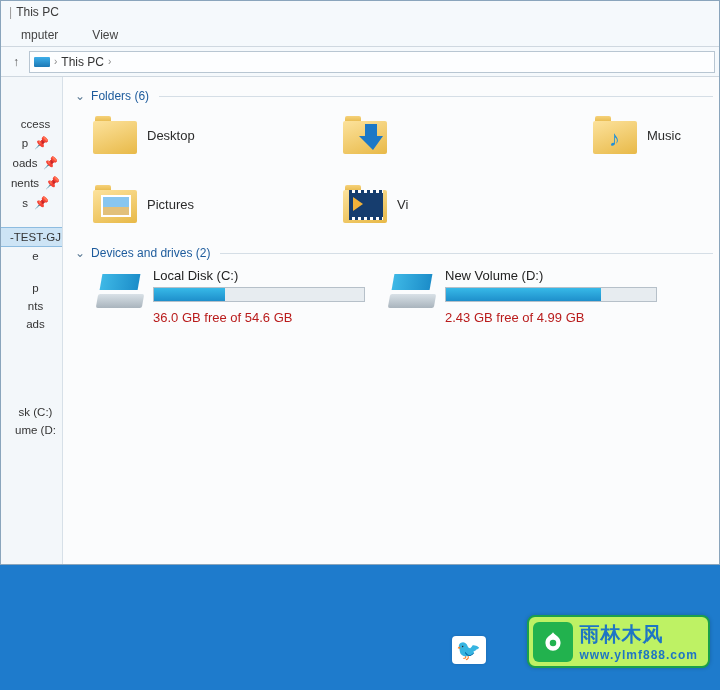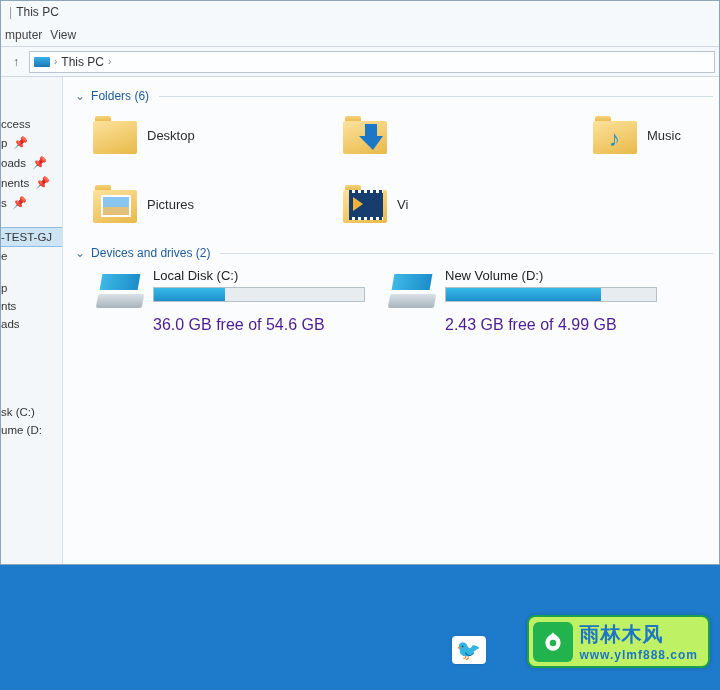--- a/index.html
+++ b/index.html
@@ -32,21 +32,22 @@
     color: #3A3A3A;
   }
   .titlebar .sep { color: #999; margin: 0 4px; }
   
   .ribbon {
     height: 24px;
     background: #F5F9FC;
     border-bottom: 1px solid #CFD8E0;
     display: flex;
     align-items: center;
-    padding-left: 0;
+    padding-left: 16px;
+    gap: 26px;
     font-size: 12px;
     color: #444;
   }
   .ribbon .tab { padding: 2px 4px; cursor: default; }
   
   .addrrow {
     height: 30px;
     display: flex;
     align-items: center;
     padding: 2px 4px;
@@ -85,23 +86,23 @@
     background: #F3F7FA;
     border-right: 1px solid #D7E0E8;
     padding-top: 38px;
     font-size: 11.5px;
     color: #333;
     overflow: hidden;
   }
   .navitem {
     display: flex;
     align-items: center;
-    justify-content: flex-start;
+    justify-content: center;
     gap: 6px;
-    padding: 3px 4px 3px 0;
+    padding: 3px 4px 3px 12px;
     white-space: nowrap;
   }
   .navitem.selected {
     background: #CDE4F5;
     border: 1px solid #8DBCE0;
     border-left: none;
     border-right: none;
   }
   .pin { color: #5A6A78; font-size: 12px; }
   .content {
@@ -213,21 +214,21 @@
   .drive-bar {
     width: 212px; height: 15px;
     border:1px solid #B6C0C9;
     background:#E7ECF0;
     position:relative;
   }
   .drive-bar .fill {
     position:absolute; left:0; top:0; bottom:0;
     background:linear-gradient(180deg,#37B9E8,#1E8FCB);
   }
-  .drive-free { font-size:16px; color:#4c1d95; margin-top:14px; }
+  .drive-free { font-size:13px; color:#b91c1c; margin-top:8px; }
 
   
   .watermark {
     position:absolute;
     right:10px; bottom:22px;
     display:flex; align-items:center;
     gap:6px;
     background:#bef264;
     border:2px solid #1AA04A;
     border-radius:8px;

